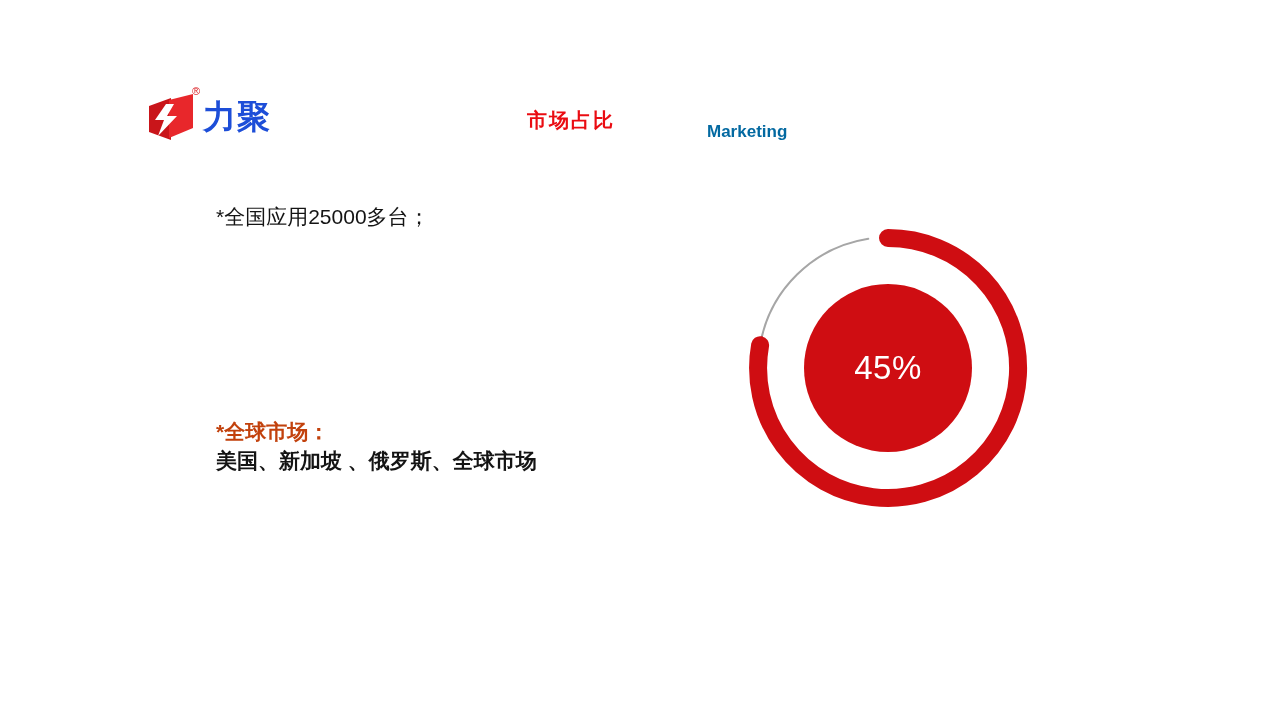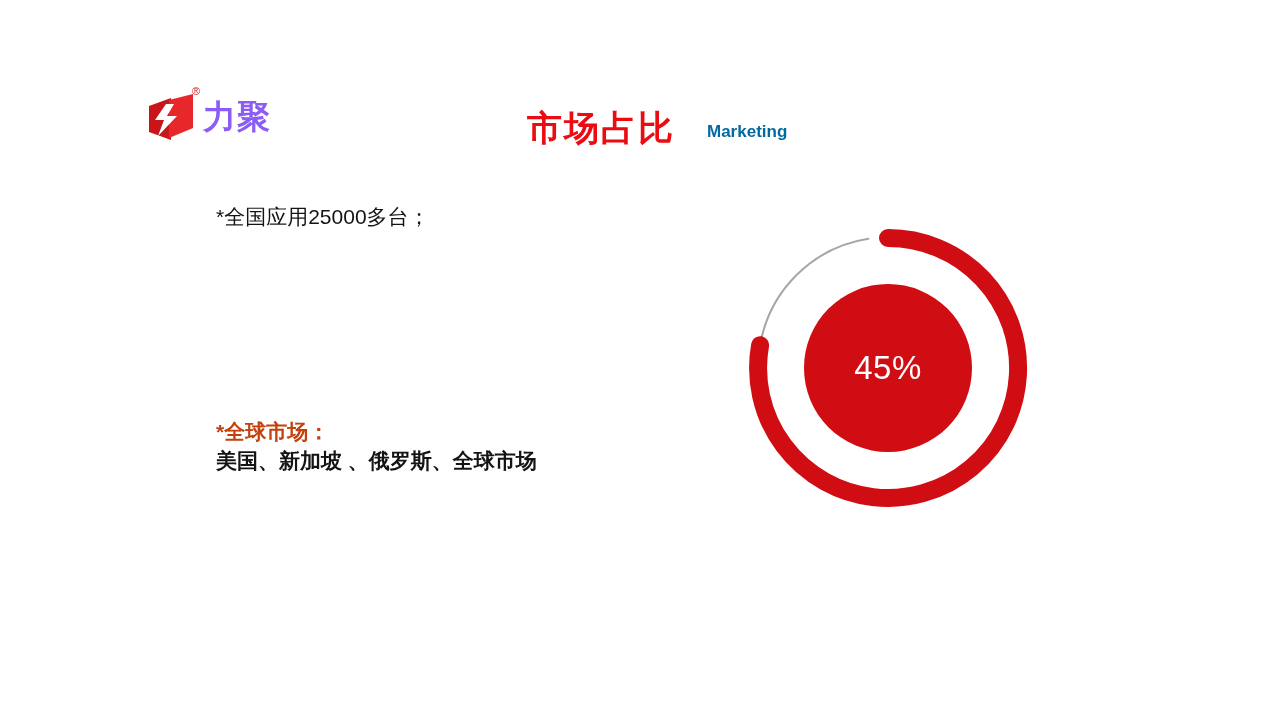--- a/index.html
+++ b/index.html
@@ -41,32 +41,32 @@
     font-size: 11px;
     color: #d9171c;
     line-height: 1;
   }
   .logo-word {
     position: absolute;
     left: 56px;
     top: 14px;
     font-size: 33px;
     font-weight: 700;
-    color: #8b5cf6;
+    color: #1d4ed8;
     letter-spacing: 1px;
     line-height: 1;
     white-space: nowrap;
   }
 
   
   .title-cn {
     position: absolute;
     left: 527px;
     top: 110px;
-    font-size: 35px;
+    font-size: 20px;
     font-weight: 700;
     color: #ea0c12;
     letter-spacing: 2px;
     line-height: 1;
     white-space: nowrap;
   }
   .title-en {
     position: absolute;
     left: 707px;
     top: 123px;

